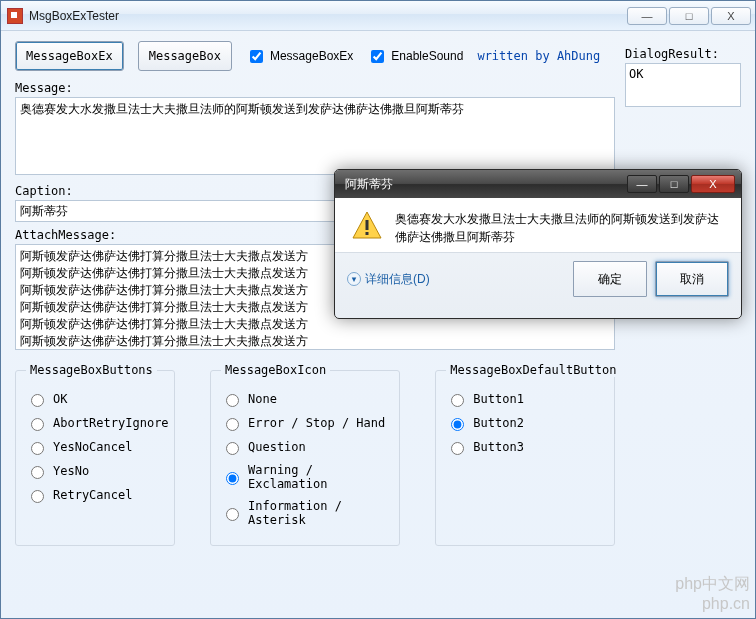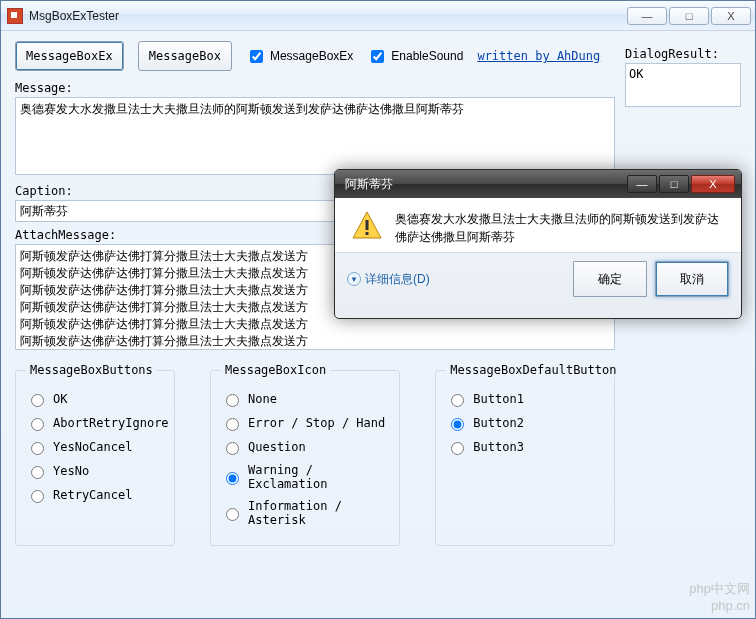--- a/index.html
+++ b/index.html
@@ -55,21 +55,21 @@
     border: 1px solid #8e9eb3;
     border-radius: 3px;
     background: linear-gradient(#fdfdfe,#e9eef4);
     display:inline-flex;align-items:center;
     font-family: "SimSun","NSimSun",monospace;
     font-size: 12px;
   }
   .btn.focus { box-shadow: inset 0 0 0 1px #3c7fb1; }
   .cb { display:inline-flex; align-items:center; gap:4px; }
   .cb input { width:13px;height:13px; }
-  .link { color:#0645ad; text-decoration: underline; cursor:pointer; font-family:"SimSun",monospace;}
+  .link { color:#0645ad; cursor:pointer; font-family:"SimSun",monospace;}
   .lbl { margin: 6px 0 2px 0; font-family:"SimSun",monospace; }
   textarea, input.tx {
     width: 100%; border: 1px solid #b9c8d8;
     padding: 3px 4px; font-family: "SimSun","NSimSun",monospace;
     font-size: 12px; resize: none;
     background: #fff;
   }
   .result {
     height: 44px; width:116px;
     border: 1px solid #b9c8d8; padding:3px; background:#fff;
@@ -79,21 +79,21 @@
   fieldset {
     border: 1px solid #d0d9e4; border-radius:3px;
     padding: 6px 10px 10px 10px; margin:0;
     min-width: 160px;
   }
   legend { font-family:"SimSun",monospace; padding:0 4px; }
   .radio { display:flex; align-items:center; gap:6px; margin:8px 0; font-family:"SimSun",monospace;}
   .radio input{width:13px;height:13px;}
   .watermark {
     position:absolute; right:6px; bottom:6px;
-    font-size:13px; color:#c7c7c7; font-family: Arial;
+    font-size:16px; color:#c7c7c7; font-family: Arial;
   }
 
   
   .dialog {
     position:absolute; left:334px; top:169px;
     width: 408px; height:150px;
     box-shadow: 0 0 18px rgba(0,0,0,0.45);
     border: 1px solid #2b2b2b;
     background: linear-gradient(#f3f7fb,#e9eef4);
     z-index: 10;

